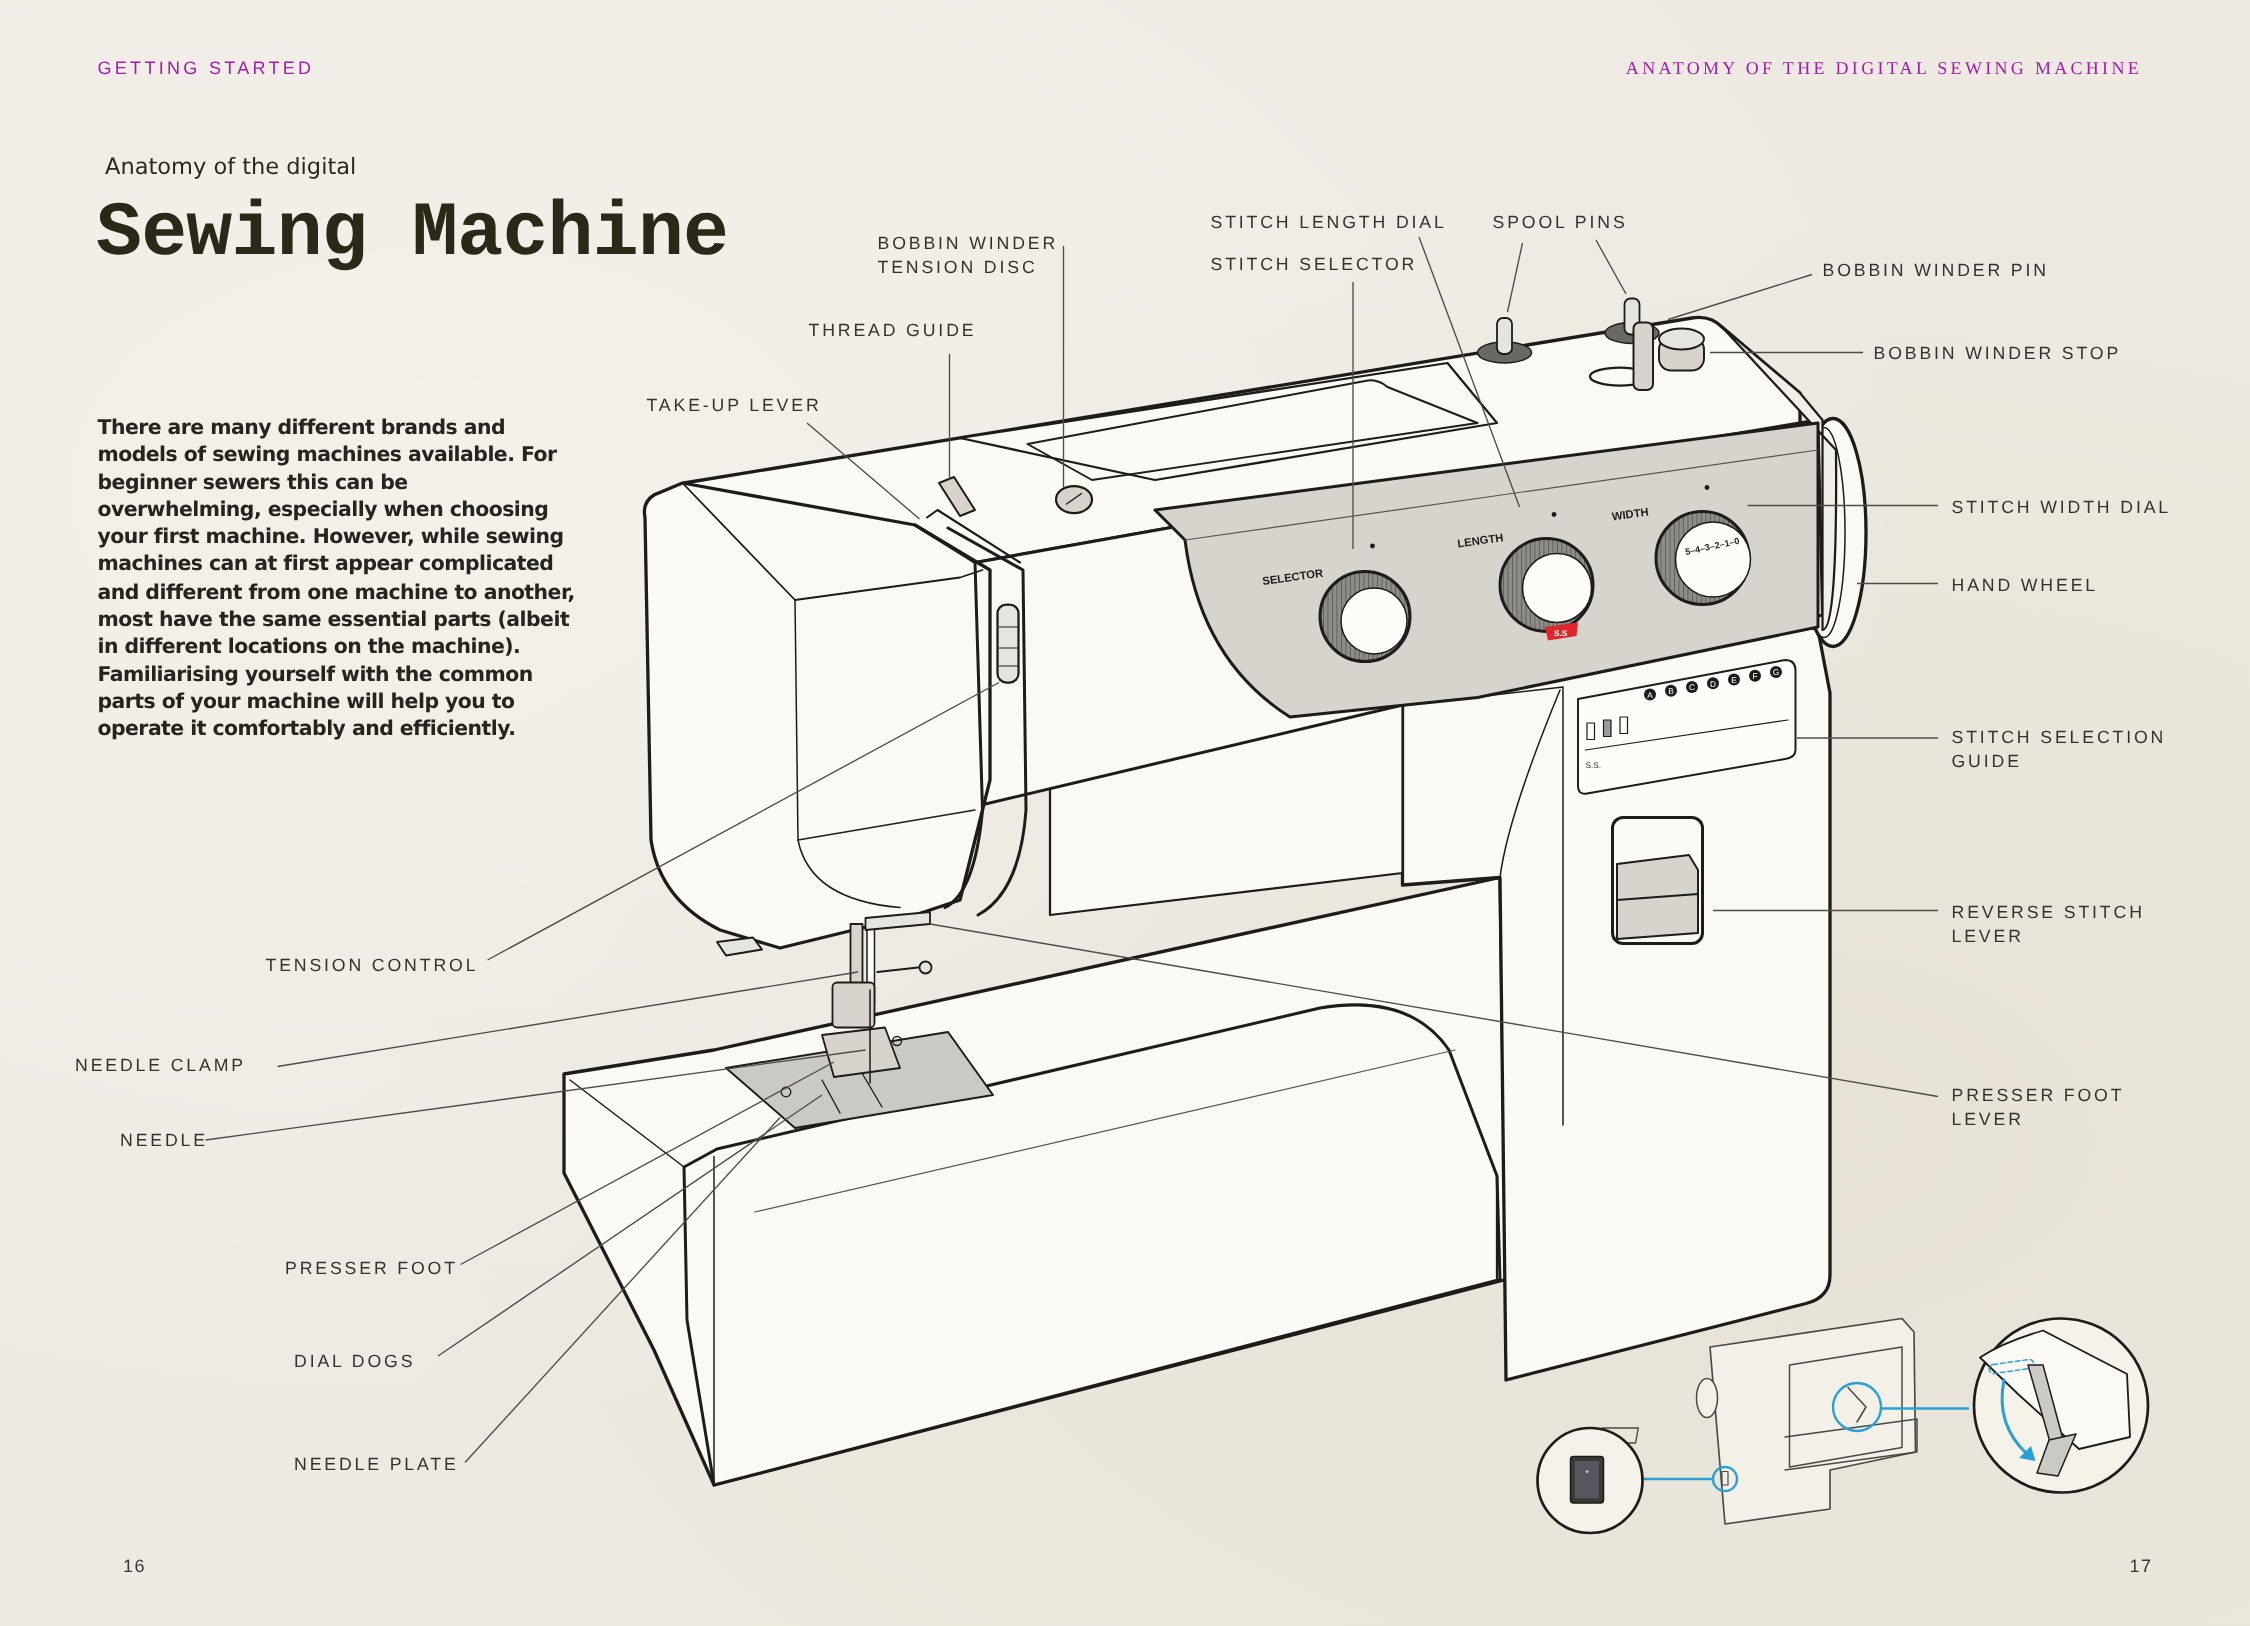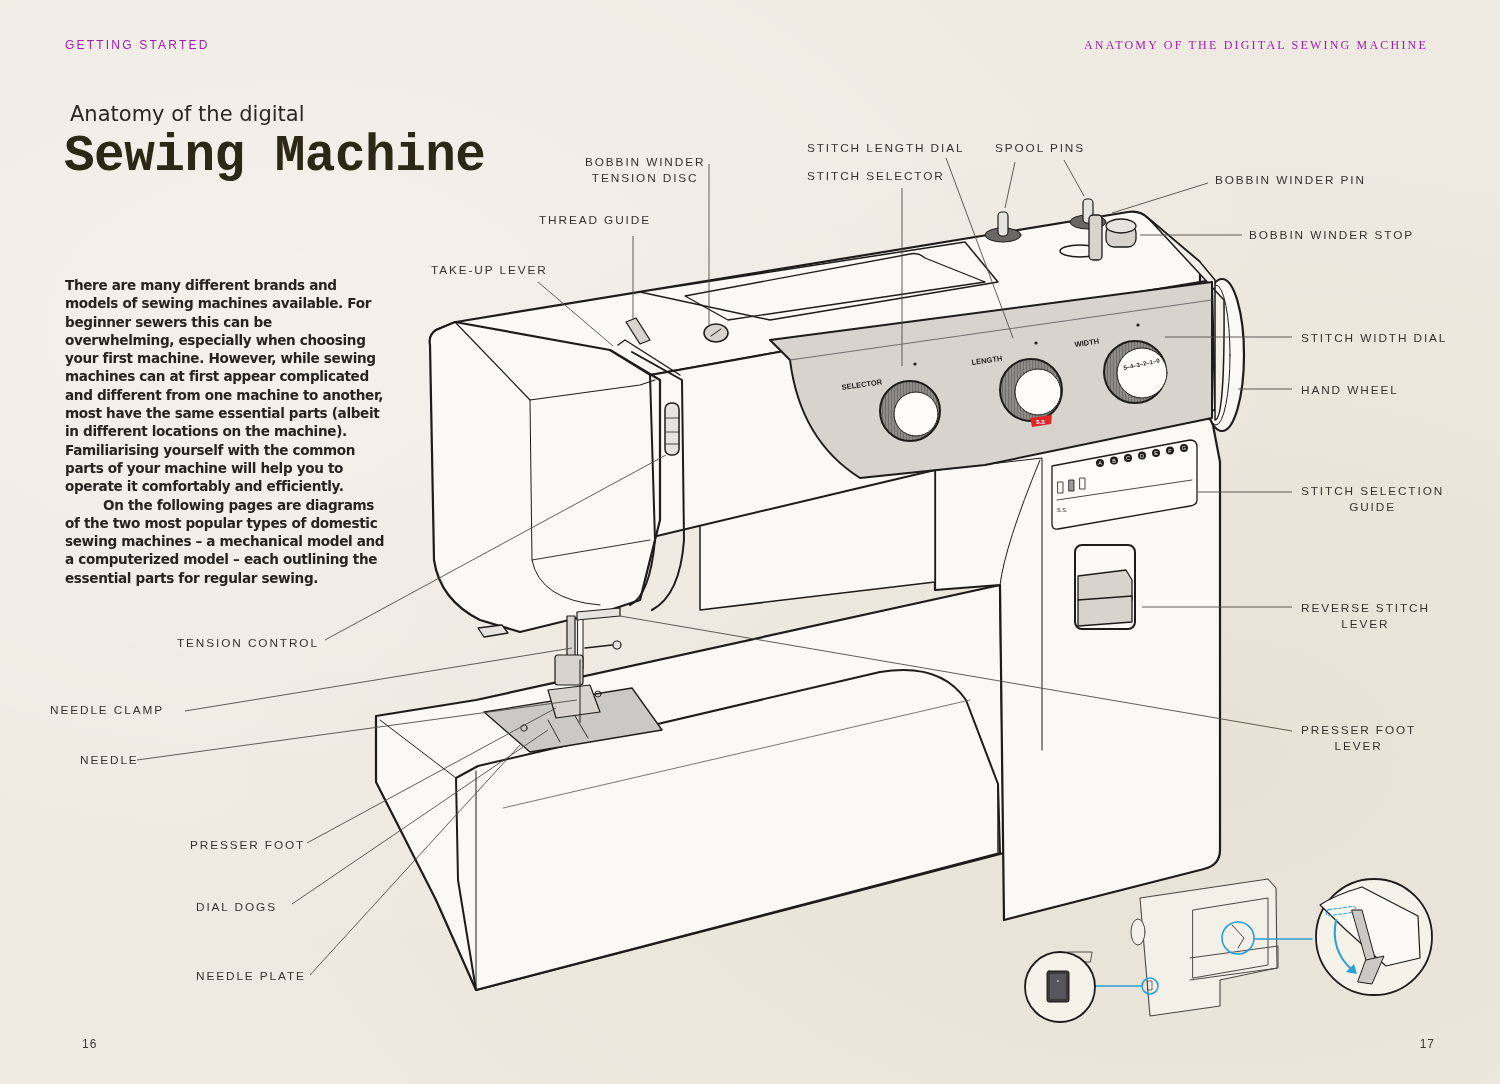--- a/index.html
+++ b/index.html
@@ -15,53 +15,52 @@
   .running-head {
     position: absolute; top: 38px; font-size: 12px; letter-spacing: 2.2px;
     color: #a21caf; font-family: "Liberation Sans", sans-serif;
   }
   #rh-left { left: 65px; }
   #rh-right { right: 72px; font-family: Liberation Serif, serif; }
   .page-num { position: absolute; top: 1037px; font-size: 12px; color: #3a3833; letter-spacing: 1px; }
   #pn-left { left: 66px; margin-left: 16px; }
   #pn-right { right: 65px; }
   #subtitle {
-    position: absolute; left: 70px; top: 102px; font-size: 21px; color: #2a2822;
+    position: absolute; left: 70px; top: 102px; font-size: 15px; color: #2a2822;
     font-family: "DejaVu Sans", sans-serif;
   }
   #title {
     position: absolute; left: 64px; top: 128px; font-size: 51px; font-weight: bold;
     color: #2c2817; font-family: Liberation Mono, monospace; letter-spacing: -0.5px; white-space: nowrap;
   }
   #intro {
     position: absolute; left: 65px; top: 276px; width: 320px;
     font-size: 13.6px; line-height: 18.3px; color: #25241f;
     font-family: "DejaVu Sans", sans-serif; letter-spacing: -0.35px; font-weight: bold;
   }
   #intro p { margin: 0; }
   #intro p.indent { text-indent: 38px; }
   #diagram { position: absolute; left: 0; top: 0; }
   .lbl {
     position: absolute; font-size: 11.8px; letter-spacing: 1.9px; color: #34322d;
-    line-height: 16px; white-space: nowrap; font-family: "Liberation Sans", sans-serif; text-align: center;
+    line-height: 16px; white-space: nowrap; font-family: "Liberation Sans", sans-serif;
   }
   .lbl span { display: block; }
 </style>
 </head>
 <body>
 
 <div class="running-head" id="rh-left">GETTING STARTED</div>
 <div class="running-head" id="rh-right">ANATOMY OF THE DIGITAL SEWING MACHINE</div>
 
 <div id="subtitle">Anatomy of the digital</div>
 <div id="title">Sewing Machine</div>
 
 <div id="intro">
   <p>There are many different brands and models of sewing machines available. For beginner sewers this can be overwhelming, especially when choosing your first machine. However, while sewing machines can at first appear complicated and different from one machine to another, most have the same essential parts (albeit in different locations on the machine). Familiarising yourself with the common parts of your machine will help you to operate it comfortably and efficiently.</p>
-  <p class="indent">On the following pages are diagrams of the two most popular types of domestic sewing machines – a mechanical model and a computerized model – each outlining the essential parts for regular sewing.</p>
 </div>
 
 <svg id="diagram" width="1500" height="1084" viewBox="0 0 1500 1084">
   <defs>
     <pattern id="knurl" width="3" height="3" patternUnits="userSpaceOnUse">
       <rect width="3" height="3" fill="#8e8c87"></rect>
       <line x1="0" y1="0" x2="0" y2="3" stroke="#55534f" stroke-width="1"></line>
     </pattern>
   </defs>
 

